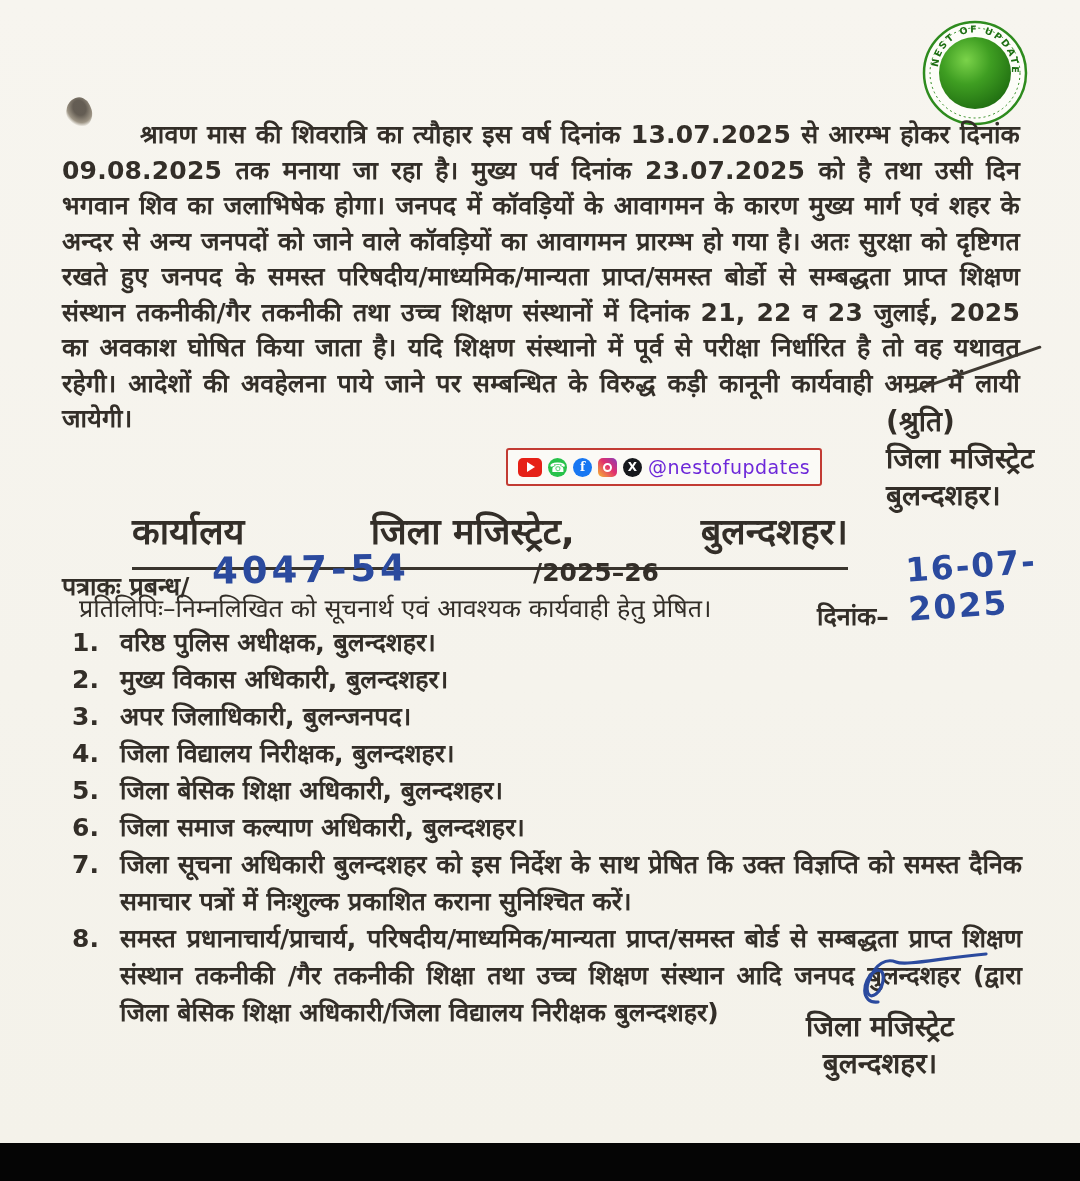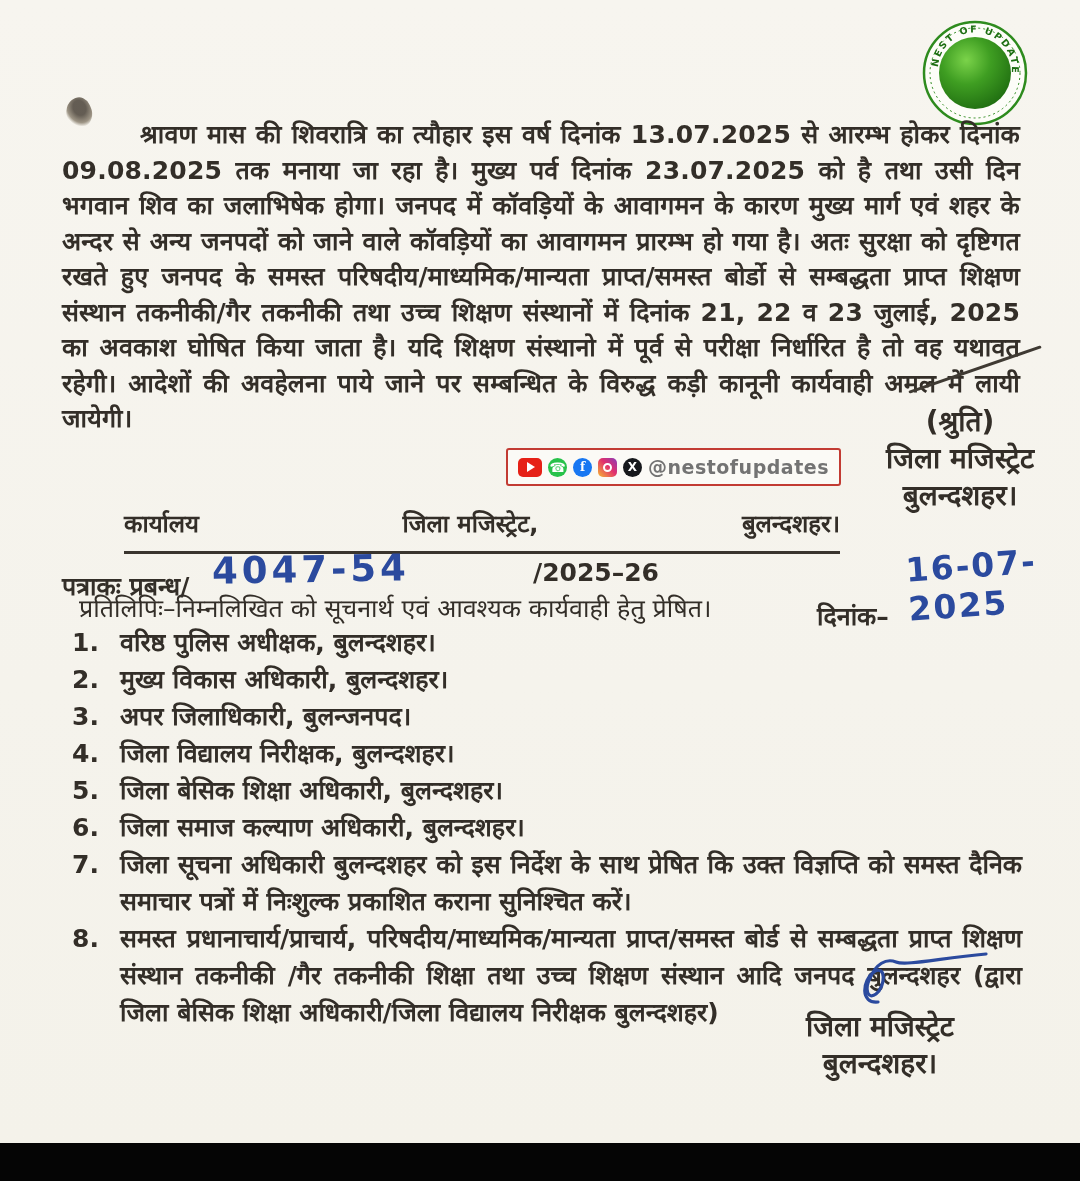--- a/index.html
+++ b/index.html
@@ -39,48 +39,48 @@
     font-size:25px; line-height:35.5px; font-weight:600;
     text-align:justify; text-indent:78px; letter-spacing:.2px;
   }
 
   .slash {
     position:absolute; left:905px; top:368px; width:140px; height:3px;
     background:#3f3a33; transform:rotate(-19deg); border-radius:2px;
   }
 
   .sig1 {
-    position:absolute; top:403px; right:46px; text-align:center;
+    position:absolute; top:403px; right:46px; 
     font-size:28px; font-weight:700; line-height:37px;
   }
 
   .badge {
     position:absolute; left:506px; top:448px; height:38px;
     border:2px solid #c23b33; background:#fbfaf6; border-radius:3px;
     display:flex; align-items:center; gap:6px; padding:0 10px;
   }
-  .badge .handle { font-size:19px; font-weight:700; color:#737373; letter-spacing:.5px; }
+  .badge .handle { font-size:19px; font-weight:400; color:#6d28d9; letter-spacing:.5px; }
   .sicon {
     width:19px; height:19px; border-radius:50%; display:flex;
     align-items:center; justify-content:center; color:#fff;
     font-size:12px; font-weight:700; flex:0 0 auto;
   }
   .sicon.yt { border-radius:5px; background:#e62117; width:24px; }
   .sicon.yt i { display:block; width:0; height:0; border-left:8px solid #fff;
     border-top:5px solid transparent; border-bottom:5px solid transparent; margin-left:2px; }
   .sicon.wa { background:#27c24a; font-size:13px; }
   .sicon.fb { background:#1877f2; font-family:"DejaVu Serif", serif; }
   .sicon.ig { border-radius:5px; background:linear-gradient(45deg,#f7b733,#e1306c 55%,#8a3ab9); position:relative; }
   .sicon.ig i { display:block; width:9px; height:9px; border:2px solid #fff; border-radius:50%; }
   .sicon.xx { background:#16181c; }
 
   .office-heading {
-    position:absolute; left:124px; top:506px; width:716px;
+    position:absolute; left:132px; top:506px; width:716px;
     display:flex; justify-content:space-between;
-    font-size:24px; font-weight:700;
+    font-size:36px; font-weight:700;
     border-bottom:3px solid #3a352e; padding-bottom:12px;
   }
 
   .ref-line { position:absolute; left:62px; top:552px; width:980px; height:44px; font-size:25px; font-weight:600; }
   .ref-line .prefix { position:absolute; left:0; top:16px; }
   .hand { color:#2b4a9e; font-weight:700; }
   .ref-num { position:absolute; left:150px; top:-4px; font-size:37px; letter-spacing:4px; transform:rotate(-1deg); }
   .ref-suffix { position:absolute; left:471px; top:6px; }
   .ref-datelabel { position:absolute; left:755px; top:6px;margin-top:40px; }
   .ref-date { position:absolute; left:845px; top:-6px; font-size:33px; letter-spacing:2px; transform:rotate(-4deg); }

